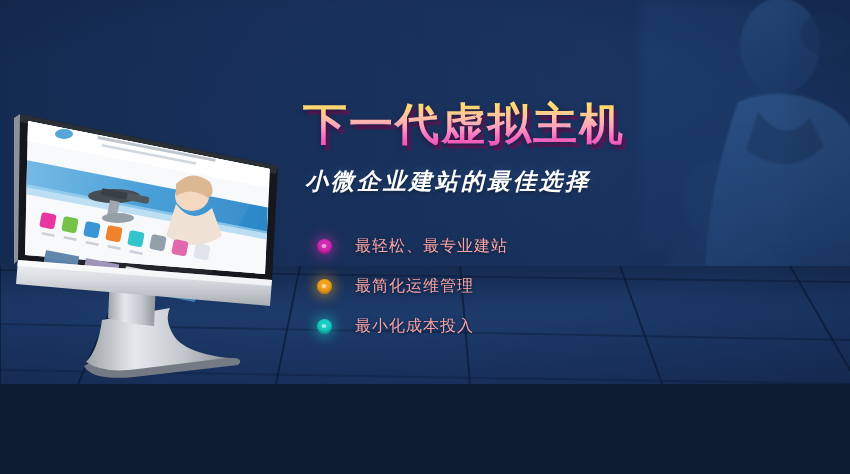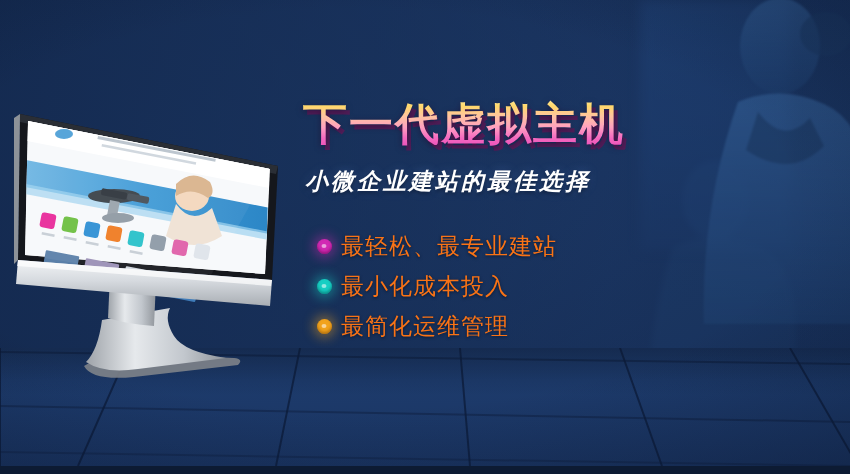--- a/index.html
+++ b/index.html
@@ -1,20 +1,20 @@
 <!DOCTYPE html>
 <html><head>
 <meta charset="utf-8">
 <style>
   html,body{margin:0;padding:0;background:#0d1b33;}
   body{font-family:"Liberation Sans","DejaVu Sans",sans-serif;}
 
   #banner{
     position:relative;
-    width:850px;height:466px;
+    width:850px;height:384px;
     overflow:hidden;
     background:#1a3460;
   }
 
   
   .bg-base{
     position:absolute;inset:0;
     background:
       radial-gradient(120% 90% at 18% 30%, #1d3a68 0%, #1a3460 45%, #14294f 100%);
   }
@@ -136,21 +136,22 @@
     position:absolute;left:50%;top:30%;
     width:5px;height:4px;
     transform:translateX(-50%);
     border-radius:50%;
     background:rgba(255,255,255,.55);
   }
   .dot.c0{background:#d22ab4;box-shadow:0 0 11px 4px rgba(210,42,180,.40), inset 0 -2px 3px rgba(90,0,70,.5);}
   .dot.c1{background:#17cfc4;box-shadow:0 0 11px 4px rgba(23,207,196,.40), inset 0 -2px 3px rgba(0,80,78,.5);}
   .dot.c2{background:#f2a31d;box-shadow:0 0 11px 4px rgba(242,163,29,.40), inset 0 -2px 3px rgba(120,68,0,.5);}
   .bullet-text{
-    font-size:23px;color:#f97316;
+    font-size:16px;color:#fca5a5;
+    margin-left:14px;
     letter-spacing:1px;
     text-shadow:0 1px 3px rgba(6,16,36,.75);
     white-space:nowrap;
   }
 </style>
 </head>
 <body>
 
 <div id="banner">
 
@@ -292,27 +293,27 @@
 
     <ul class="bullets">
       <li class="bullet">
         <span class="dot-wrap">
             <span class="dot c0"></span>
           </span>
         <span class="bullet-text">最轻松、最专业建站</span>
       </li>
       <li class="bullet">
         <span class="dot-wrap">
+            <span class="dot c2"></span>
+          </span>
+        <span class="bullet-text">最简化运维管理</span>
+      </li>
+      <li class="bullet">
+        <span class="dot-wrap">
             <span class="dot c1"></span>
           </span>
         <span class="bullet-text">最小化成本投入</span>
       </li>
-      <li class="bullet">
-        <span class="dot-wrap">
-            <span class="dot c2"></span>
-          </span>
-        <span class="bullet-text">最简化运维管理</span>
-      </li>
     </ul>
 
   </div>
 
 </div>
 
 </body></html>

